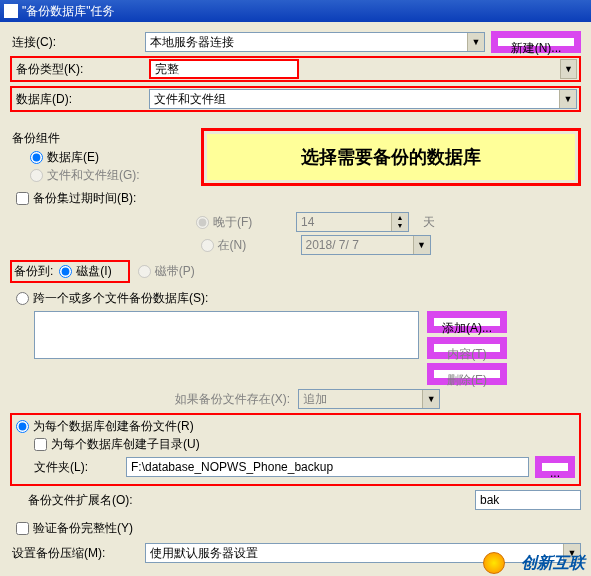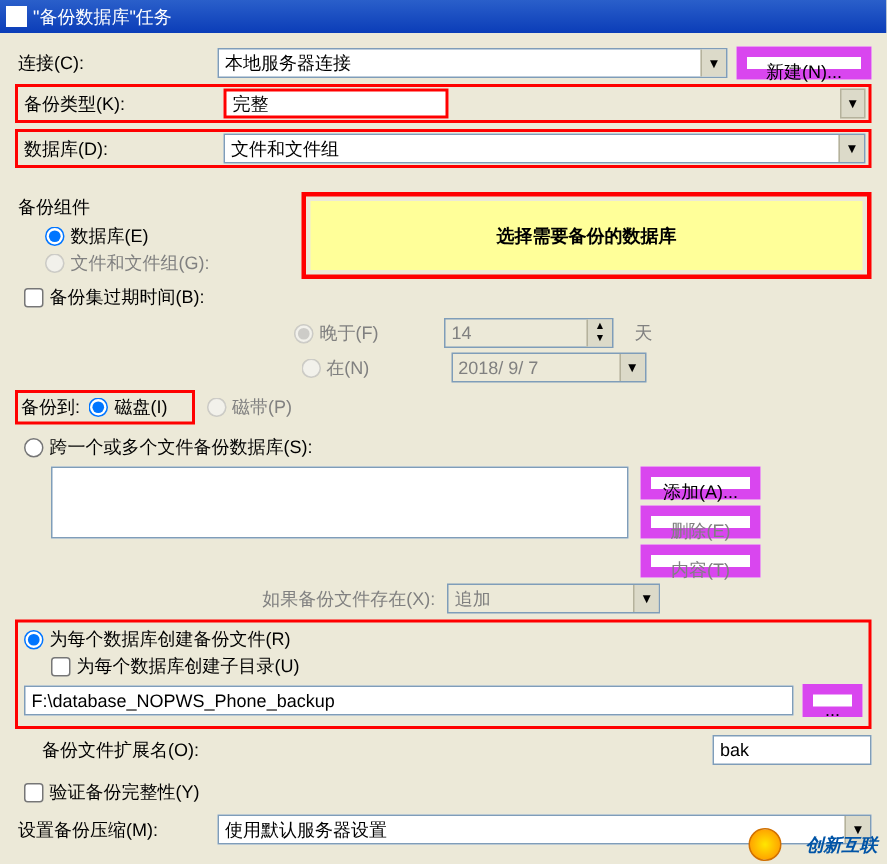--- a/index.html
+++ b/index.html
@@ -92,21 +92,21 @@
     margin-right: 10px;
   }
   .radio input, .checkbox input { margin: 0; }
   .disabled-text { color: #808080; justify-content: center; }
   .red-box-2 { border: 2px solid #ff0000; }
   .red-box-3 { border: 3px solid #ff0000; }
   .cream-banner {
     background: #ffff99;
     color: #000;
     font-weight: bold;
-    font-size: 12px;
+    font-size: 18px;
     display:flex;align-items:center;justify-content:center;
     height: 46px;
   }
   .listbox {
     width: 385px;
     height: 48px;
     border: 1px solid #7f9db9;
     background: #fff;
   }
   .sidebtns {
@@ -117,21 +117,21 @@
   }
   .watermark {
     position: absolute;
     right: 6px;
     bottom: 2px;
     display:flex;
     align-items:center;
     gap:16px;
     font-weight:bold;
     color:#0054a6;
-    font-size:12px;
+    font-size:16px;
     font-style: italic;
   }
   .wm-circle {
     width: 22px; height: 22px; border-radius: 50%;
     background: radial-gradient(#ffe600, #ff8a00);
     border: 1px solid #d07000;
   }
 </style>
 </head>
 <body>
@@ -212,21 +212,21 @@
         <div class="combo-arrow" style="font-size:7px;line-height:8px">▲<br>▼</div>
       </div>
       <span style="margin-left:14px">天</span>
     </div>
     <div class="row disabled-text" style="margin-left:40px;margin-top:-2px">
       <label class="radio" style="width:90px">
         <input type="radio" disabled="" style="">
         <span>在(N)</span>
       </label>
       <div class="combo disabled" style="width:130px">
-        <span>2018/ 9/ 7</span>
+        <span>2018/ 7/ 7</span>
         <div class="combo-arrow">▼</div>
       </div>
     </div>
   </div>
 
   
   <div class="row" style="margin-top:4px">
     <div class="red-box-2" style="display:flex;align-items:center;padding:1px 6px 1px 2px">
       <span style="margin-right:6px">备份到:</span>
       <label class="radio">
@@ -242,22 +242,22 @@
 
   
   <label class="radio" style="margin-left:6px;margin-top:4px">
     <input type="radio" style="">
     <span>跨一个或多个文件备份数据库(S):</span>
   </label>
   <div style="display:flex;margin:3px 0 2px 24px">
     <div class="listbox"></div>
     <div class="sidebtns">
       <div class="btn sm">添加(A)...</div>
+      <div class="btn sm disabled-text">内容(T)</div>
       <div class="btn sm disabled-text">删除(E)</div>
-      <div class="btn sm disabled-text">内容(T)</div>
     </div>
   </div>
 
   <div class="row disabled-text" style="margin-left:24px">
     <span>如果备份文件存在(X):</span>
     <div class="combo disabled" style="width:142px;margin-left:8px">
       <span>追加</span>
       <div class="combo-arrow">▼</div>
     </div>
   </div>
@@ -266,20 +266,21 @@
   <div class="red-box-2" style="padding:3px 4px;margin-top:3px">
     <label class="radio">
       <input type="radio" checked="" style="">
       <span>为每个数据库创建备份文件(R)</span>
     </label><br>
     <label class="checkbox" style="margin-left:18px">
       <input type="checkbox" style="">
       <span>为每个数据库创建子目录(U)</span>
     </label>
     <div class="row" style="margin-top:2px">
+      <div style="width:110px;padding-left:18px">文件夹(L):</div>
       <div class="txt" style="flex:1">
         <span>F:\database_NOPWS_Phone_backup</span>
       </div>
       <div class="btn" style="min-width:26px;margin-left:6px">...</div>
     </div>
   </div>
 
   
   <div class="row">
     <div class="label" style="width:260px;padding-left:18px">备份文件扩展名(O):</div>

